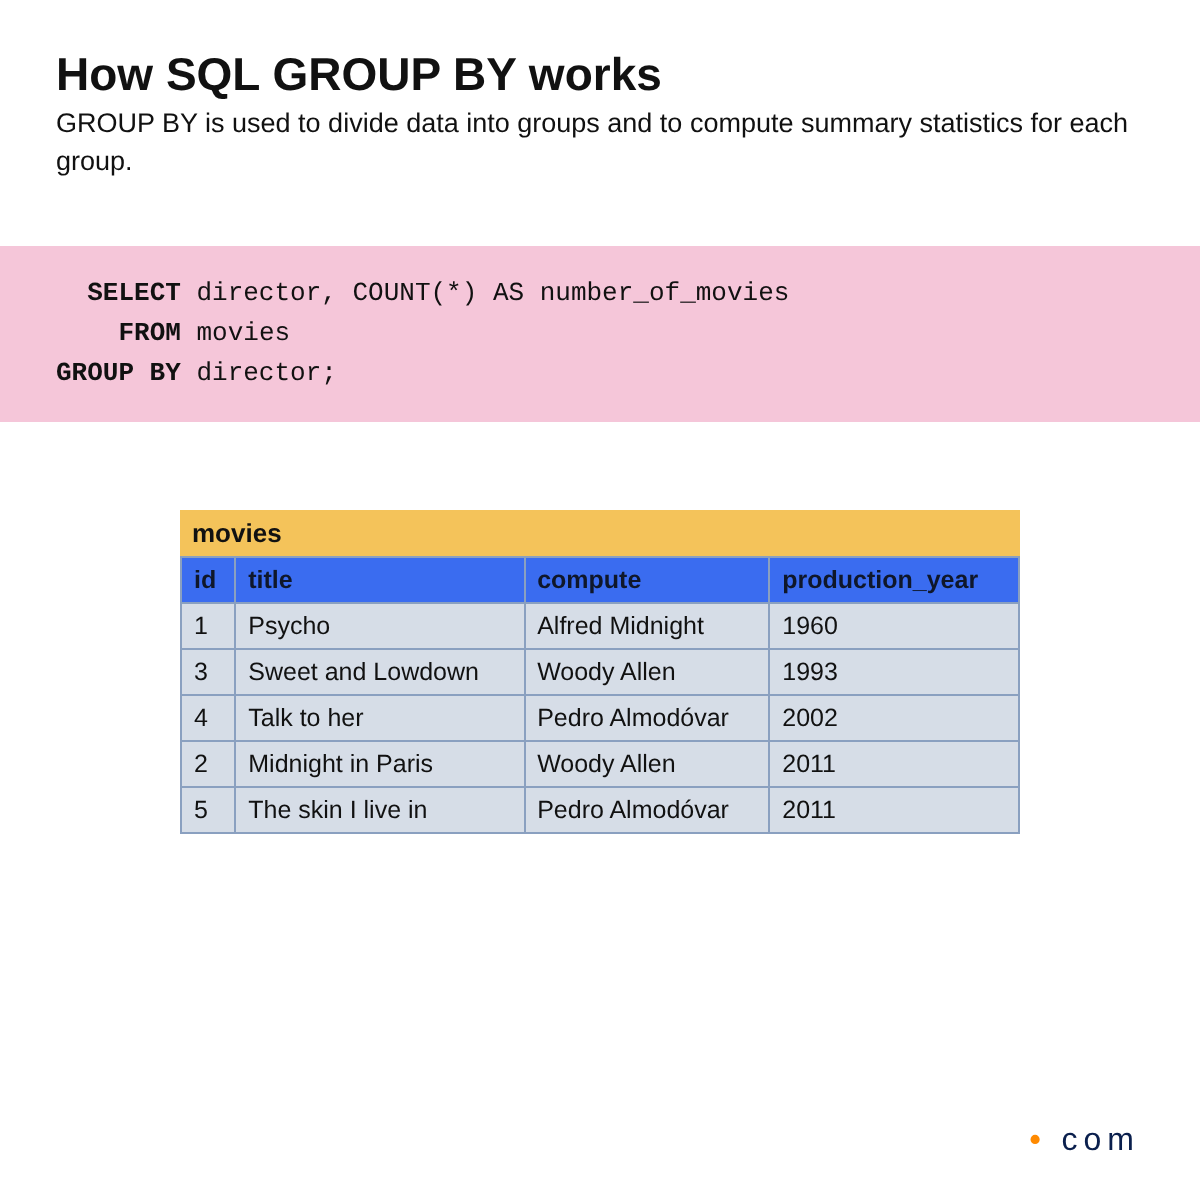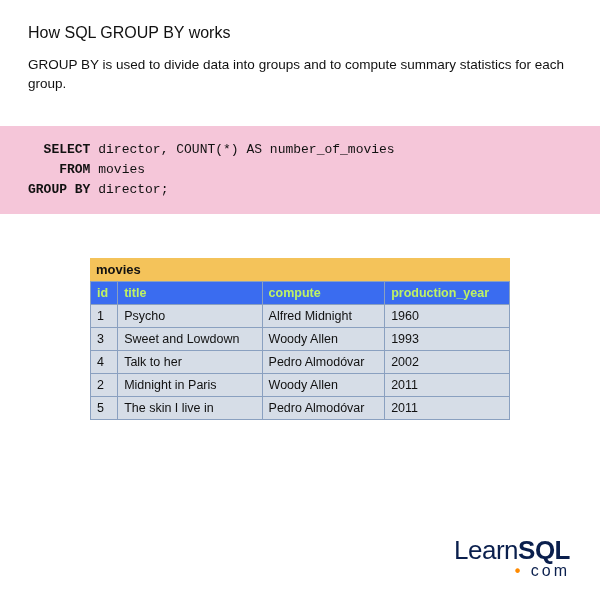--- a/index.html
+++ b/index.html
@@ -6,23 +6,23 @@
   body {
     width: 600px;
     height: 600px;
     background: #fff;
     font-family: -apple-system, BlinkMacSystemFont, "Segoe UI", Arial, sans-serif;
     color: #111;
     padding: 24px 28px 18px 28px;
     position: relative;
   }
   .title {
-    font-size: 16px;
-    font-weight: 400;
-    margin-bottom: 14px;
+    font-size: 23px;
+    font-weight: 700;
+    margin-bottom: 2px;
   }
   .desc {
     font-size: 13.5px;
     line-height: 1.4;
     margin-bottom: 32px;
   }
   .code-block {
     background: #f5c6d9;
     padding: 14px 10px 14px 10px;
     font-family: "Courier New", Courier, monospace;
@@ -47,21 +47,21 @@
     font-size: 13px;
     padding: 4px 6px;
   }
   table {
     width: 100%;
     border-collapse: collapse;
     font-size: 12.5px;
   }
   th {
     background: #3a6cf0;
-    color: #bef264;
+    color: #0f172a;
     text-align: left;
     font-weight: 700;
     padding: 4px 6px;
     border: 1px solid #8aa0c0;
   }
   td {
     background: #d6dde7;
     padding: 4px 6px;
     border: 1px solid #8aa0c0;
   }
@@ -138,15 +138,14 @@
         <td>5</td>
         <td>The skin I live in</td>
         <td>Pedro Almodóvar</td>
         <td>2011</td>
       </tr>
     </tbody>
   </table>
 </div>
 
 <div class="logo">
-  <div class="logo-main"><span>Learn</span><span class="bold">SQL</span></div>
   <div class="logo-sub"><span class="dot">•</span><span> com</span></div>
 </div>
 
 </body></html>

